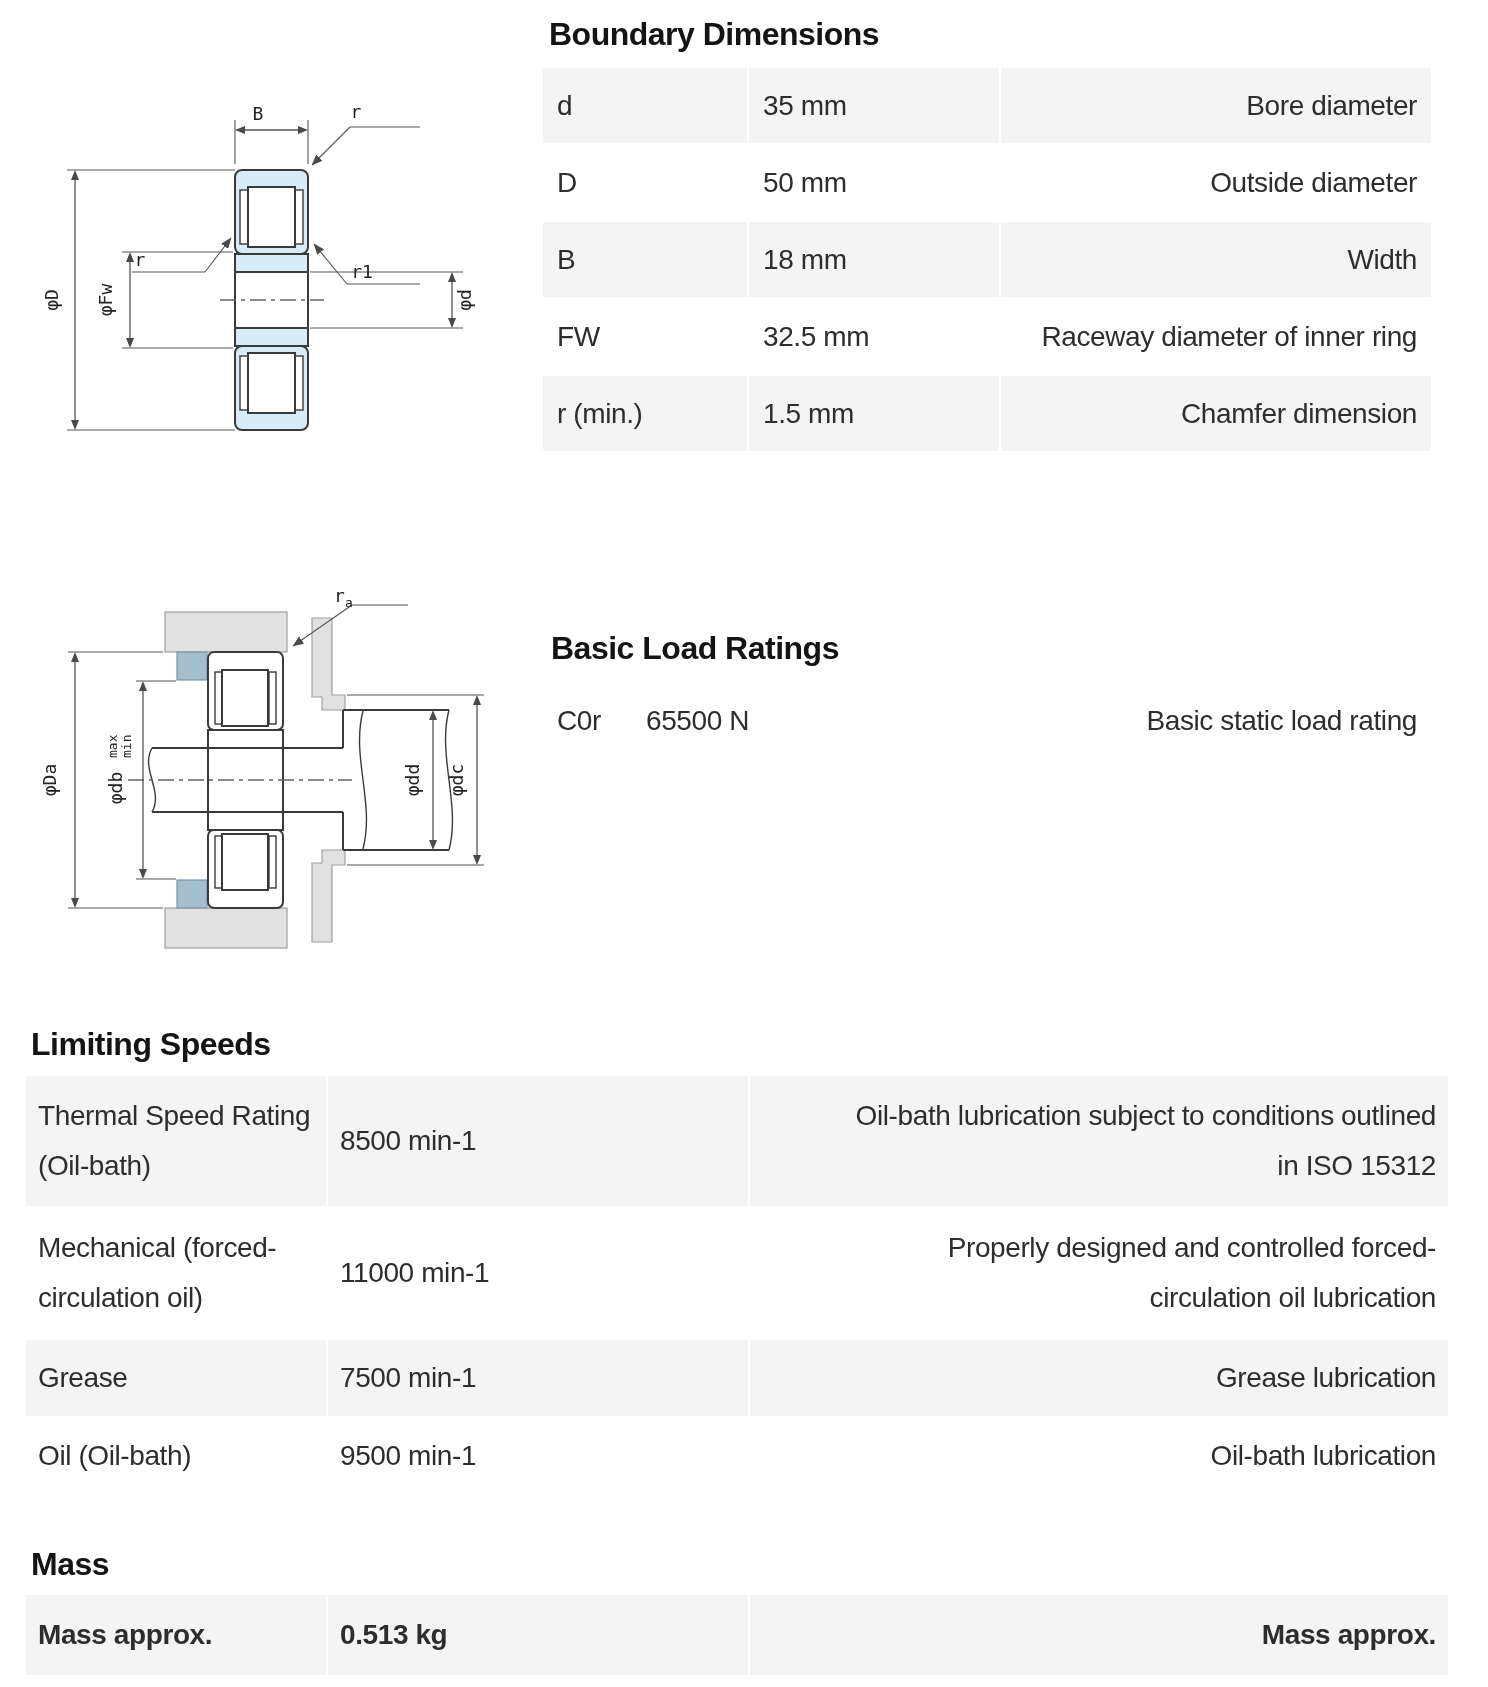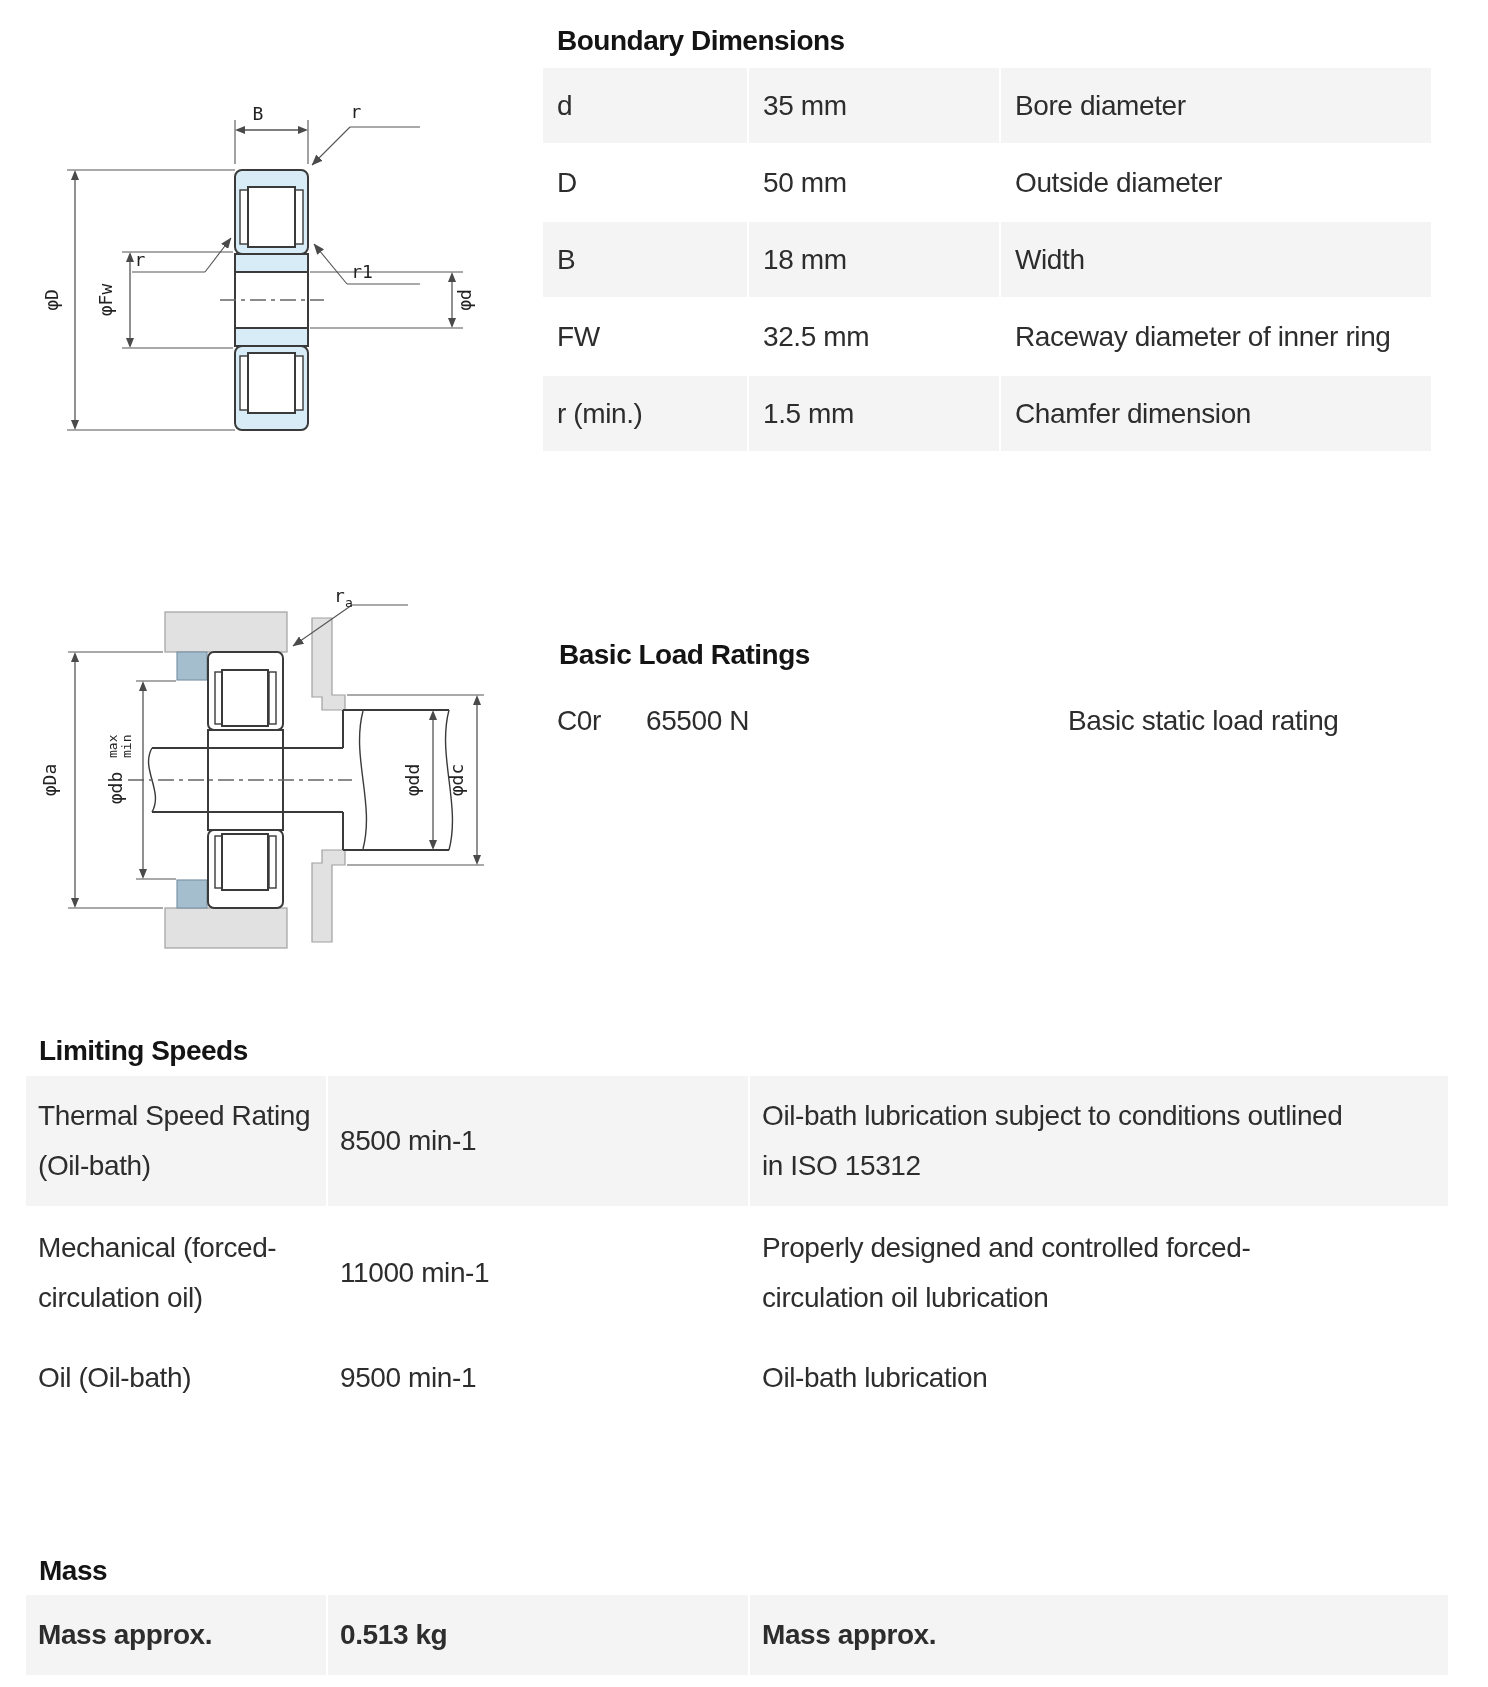--- a/index.html
+++ b/index.html
@@ -1,35 +1,35 @@
 <!DOCTYPE html>
 <html><head>
 <meta charset="utf-8">
 <style>
   html,body{margin:0;padding:0;}
   body{
     width:1488px;height:1687px;position:relative;background:#ffffff;
     font-family:"Liberation Sans", sans-serif;color:#2d2d2d;overflow:hidden;
   }
   h3.sec-title{
-    position:absolute;margin:12px;font-size:28px;font-weight:bold;color:#141414;
+    position:absolute;margin:4px;font-size:32px;font-weight:bold;color:#141414;
     letter-spacing:-0.5px;line-height:1.05;white-space:nowrap;
   }
   table.spec{
     position:absolute;border-collapse:separate;border-spacing:2px;
     table-layout:fixed;font-size:28px;letter-spacing:-0.4px;color:#2d2d2d;
   }
   table.spec td{vertical-align:middle;white-space:pre-line;overflow:hidden;}
   table.spec tr.stripe td{background:#f4f4f4;}
   table.t-top td{padding:14px 14px;line-height:47px;}
   table.t-wide td{padding:13px 12px;line-height:50px;}
   table.t-wide tr.tall td{padding:15px 12px;}
   table.t-mass td{padding:15px 12px;line-height:50px;font-weight:bold;}
   td.c1,td.c2{text-align:left;}
-  td.c3{text-align:left;}
+  td.c3{text-align:right;}
   svg.diagram{position:absolute;display:block;}
   .dimline{stroke:#555;stroke-width:1.3;fill:none;}
   .thinline{stroke:#555;stroke-width:1.1;fill:none;}
   .edge{stroke:#3a3a3a;stroke-width:2;}
   .edge1{stroke:#3a3a3a;stroke-width:1.4;}
   .hedge{stroke:#a0a0a0;stroke-width:1.2;}
   .sedge{stroke:#7d97a8;stroke-width:1.2;}
   .cline{stroke:#666;stroke-width:1.4;stroke-dasharray:16 5 4 5;fill:none;}
   .ah{fill:#4a4a4a;stroke:none;}
   text.dlbl{font-family:"DejaVu Sans Mono", monospace;font-size:18px;fill:#222;}
@@ -258,20 +258,25 @@
       <td class="c3">Oil-bath lubrication subject to conditions outlined
 in ISO 15312</td>
     </tr>
     <tr class="tall">
       <td class="c1">Mechanical (forced-
 circulation oil)</td>
       <td class="c2">11000 min-1</td>
       <td class="c3">Properly designed and controlled forced-
 circulation oil lubrication</td>
     </tr>
+    <tr class="stripe">
+      <td class="c1">Grease</td>
+      <td class="c2">7500 min-1</td>
+      <td class="c3">Grease lubrication</td>
+    </tr>
     <tr>
       <td class="c1">Oil (Oil-bath)</td>
       <td class="c2">9500 min-1</td>
       <td class="c3">Oil-bath lubrication</td>
     </tr>
   </tbody>
 </table>
 
 <h3 class="sec-title" style="left:27px;top:1544px">Mass</h3>
 

